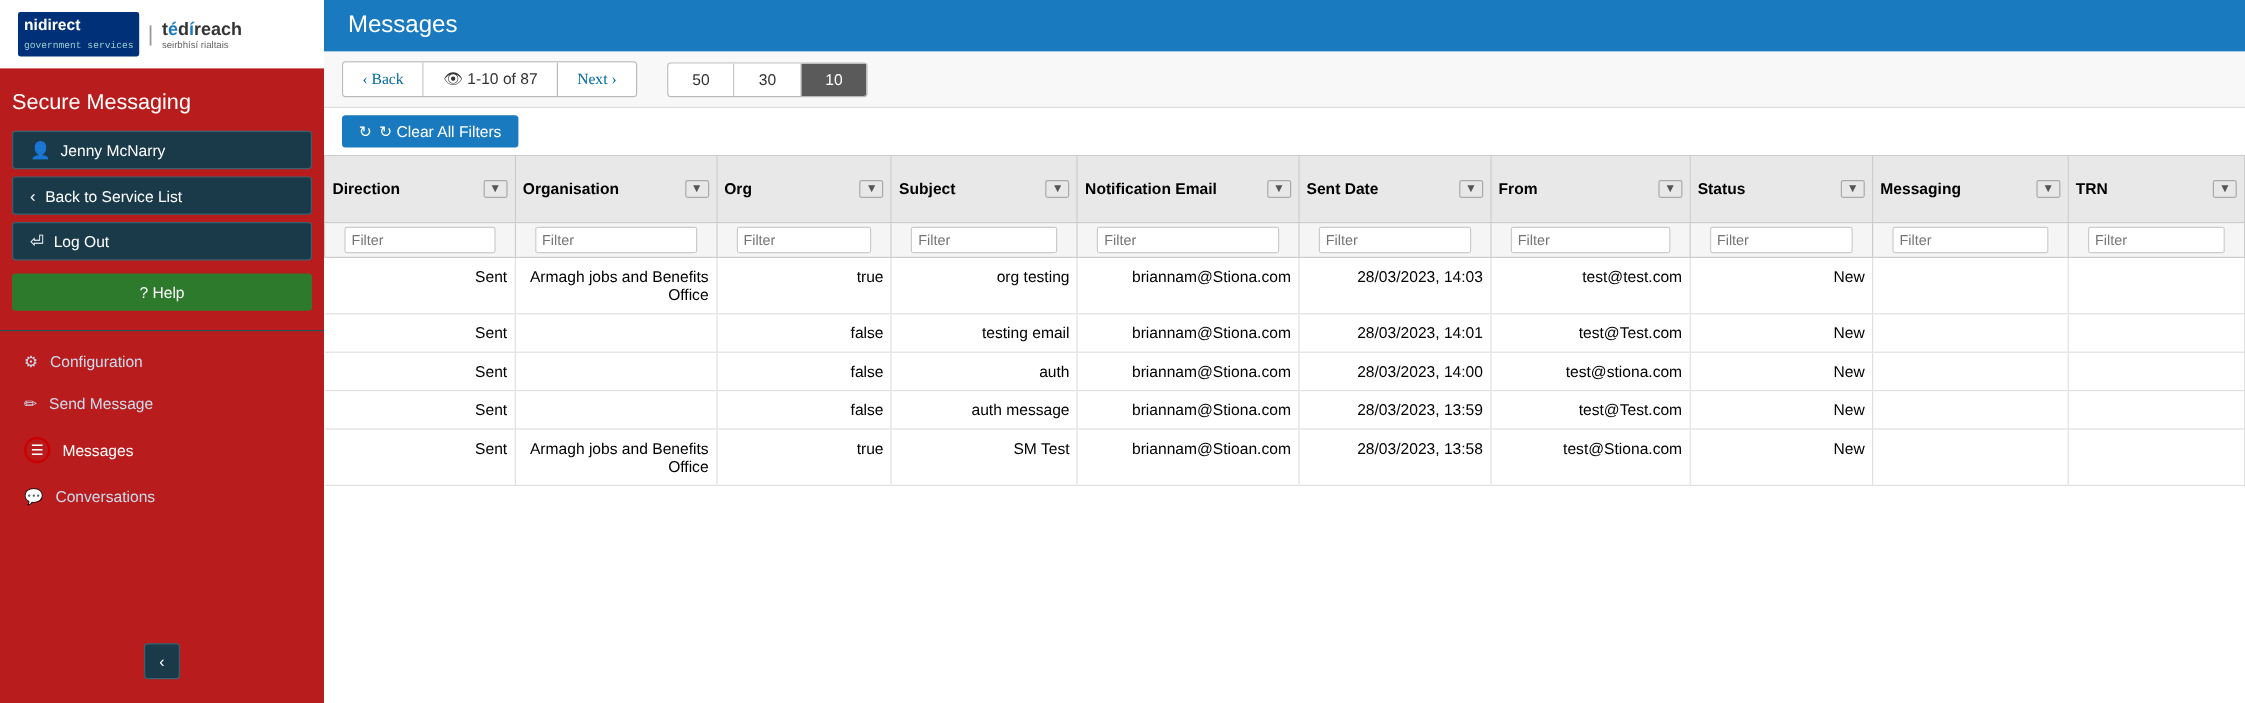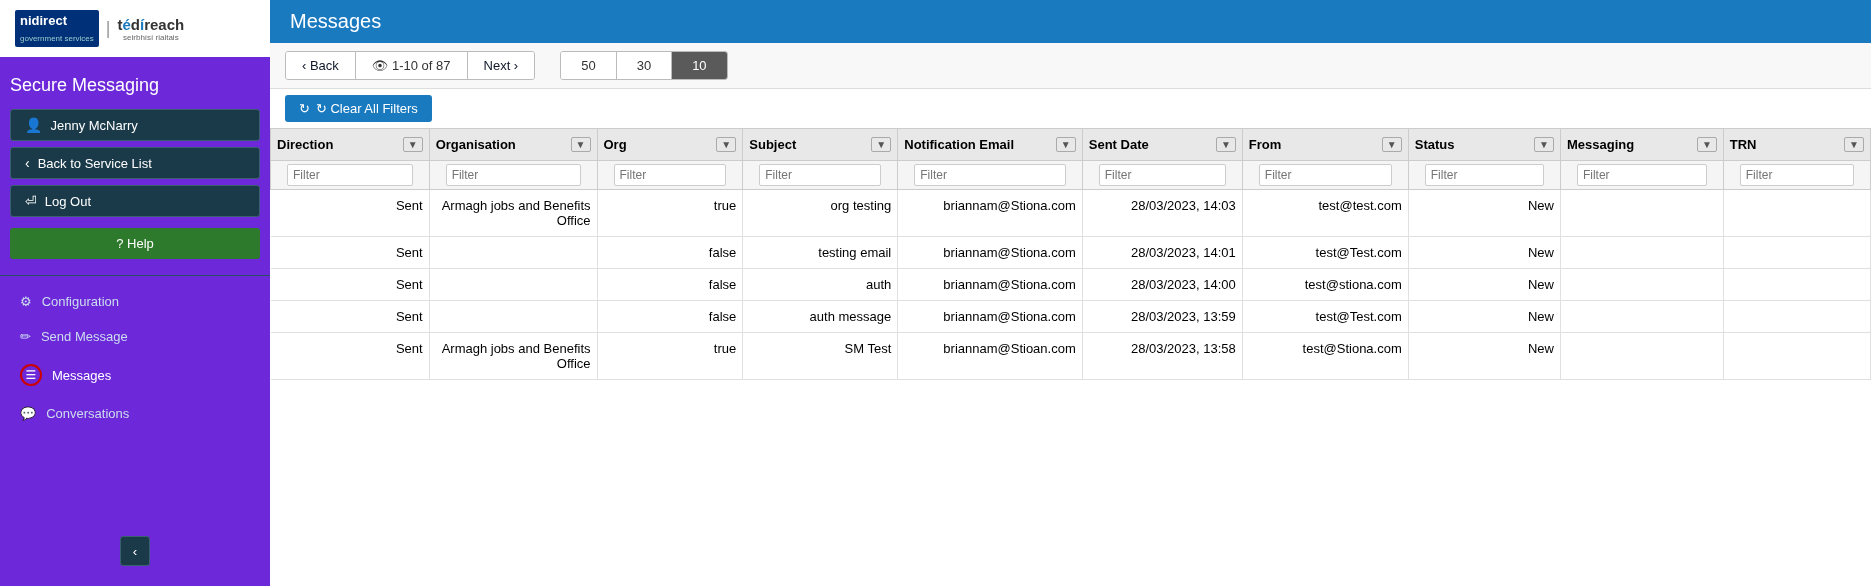--- a/index.html
+++ b/index.html
@@ -2,21 +2,21 @@
 <html><head>
   <meta charset="utf-8">
   <style>
     * { box-sizing: border-box; margin: 0; padding: 0; }
     body { font-family: Arial, sans-serif; font-size: 13px; display: flex; height: 586px; overflow: hidden; }
 
     
     #sidebar {
       width: 270px;
       min-width: 270px;
-      background-color: #6d28d9;
+      background-color: #b91c1c;
       color: #fff;
       display: flex;
       flex-direction: column;
       height: 100%;
     }
 
     #sidebar-logo {
       background-color: #fff;
       padding: 10px 15px;
       display: flex;
@@ -126,21 +126,22 @@
       border-radius: 3px;
       overflow: hidden;
     }
     .pagination-btn {
       background-color: #fff;
       border: none;
       border-right: 1px solid #bbb;
       padding: 6px 16px;
       cursor: pointer;
       font-size: 13px;
-      color: #0f172a;
+      color: #0369a1;
+      font-family: Liberation Serif, serif;
     }
     .pagination-btn:last-child { border-right: none; }
     .pagination-info {
       background-color: #fff;
       border-right: 1px solid #bbb;
       padding: 6px 16px;
       font-size: 13px;
       color: #333;
     }
 
@@ -183,21 +184,21 @@
 
     table {
       width: 100%;
       border-collapse: collapse;
       font-size: 13px;
     }
 
     thead tr.header-row th {
       background-color: #e8e8e8;
       border: 1px solid #ccc;
-      padding: 8px 6px;
+      padding: 20px 6px;
       text-align: left;
       font-weight: bold;
       white-space: nowrap;
     }
 
     thead tr.header-row th .th-inner {
       display: flex;
       align-items: center;
       justify-content: space-between;
     }
@@ -239,26 +240,26 @@
     }
   </style>
 </head>
 <body>
 
 <div id="sidebar">
   <div id="sidebar-logo">
     <div style="display:flex;align-items:center;gap:2px;">
       <div style="background:#003078;color:#fff;font-weight:900;font-size:11px;padding:3px 5px;line-height:1.3;border-radius:2px;">
         <span style="color:#fff;font-size:13px;font-weight:900;">ni</span><span style="color:#fff;font-size:13px;font-weight:900;">direct</span>
-        <br><span style="color:#9cc;font-size:8px;font-weight:normal;">government services</span>
+        <br><span style="color:#9cc;font-size:8px;font-weight:normal;font-family:Liberation Mono, monospace;">government services</span>
       </div>
       <span style="color:#999;font-size:18px;padding:0 5px;">|</span>
       <div>
         <span style="font-size:15px;font-weight:bold;color:#333;">t<span style="color:#1a7abf">é</span>d<span style="color:#1a7abf">í</span>reach</span>
-        <div style="font-size:8px;color:#666;text-align:center;">seirbhísí rialtais</div>
+        <div style="font-size:8px;color:#666;text-align:left;">seirbhísí rialtais</div>
       </div>
     </div>
   </div>
 
   <div id="sidebar-title">Secure Messaging</div>
 
   <button class="sidebar-user-btn">
     <span class="sidebar-icon">👤</span>
     <span>Jenny McNarry</span>
   </button>

